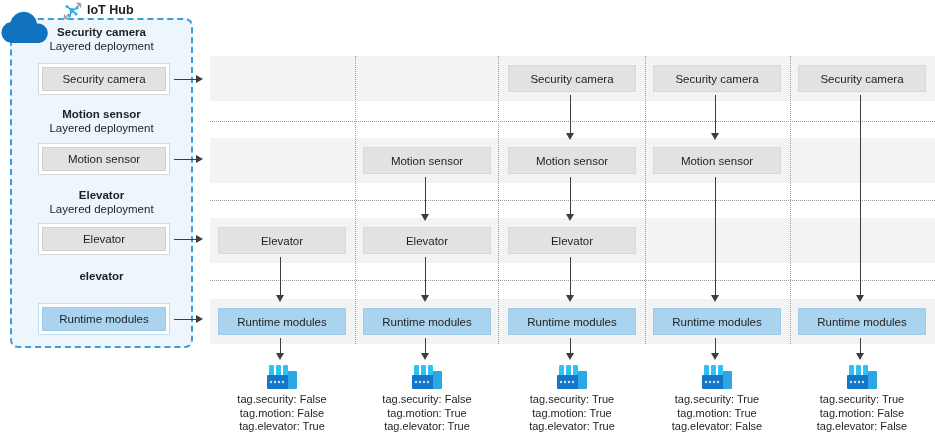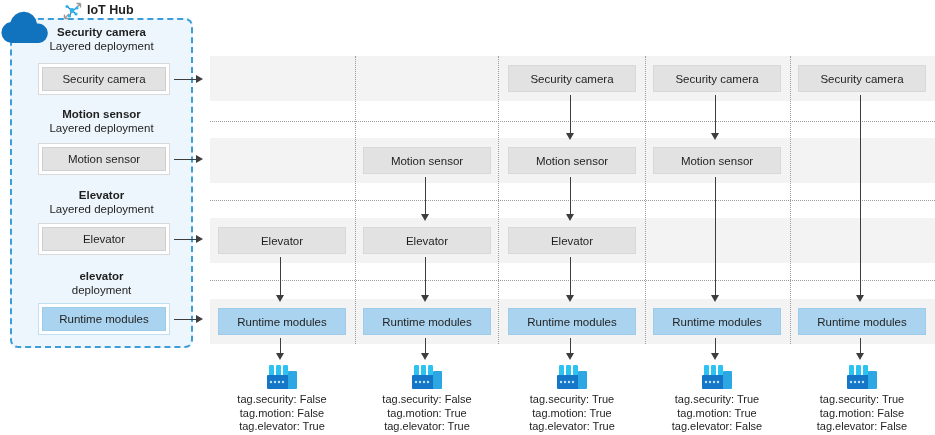--- a/index.html
+++ b/index.html
@@ -105,21 +105,20 @@
     <div class="lbtn-inner">Motion sensor</div>
   </div>
 
   <div class="sec-title" style="top:189px">Elevator</div>
   <div class="sec-sub" style="top:203px">Layered deployment</div>
   <div class="lbtn" style="top:223px">
     <div class="lbtn-inner">Elevator</div>
   </div>
 
   <div class="sec-title" style="top:270px">elevator</div>
-  <div class="sec-sub" style="top:284px">deployment</div>
   <div class="lbtn blue" style="top:303px">
     <div class="lbtn-inner">Runtime modules</div>
   </div>
 
   <div class="harrow" style="top:79px"></div>
   <div class="harrow" style="top:159px"></div>
   <div class="harrow" style="top:239px"></div>
   <div class="harrow" style="top:319px"></div>
 
   <div class="box r3 c1">Elevator</div>

